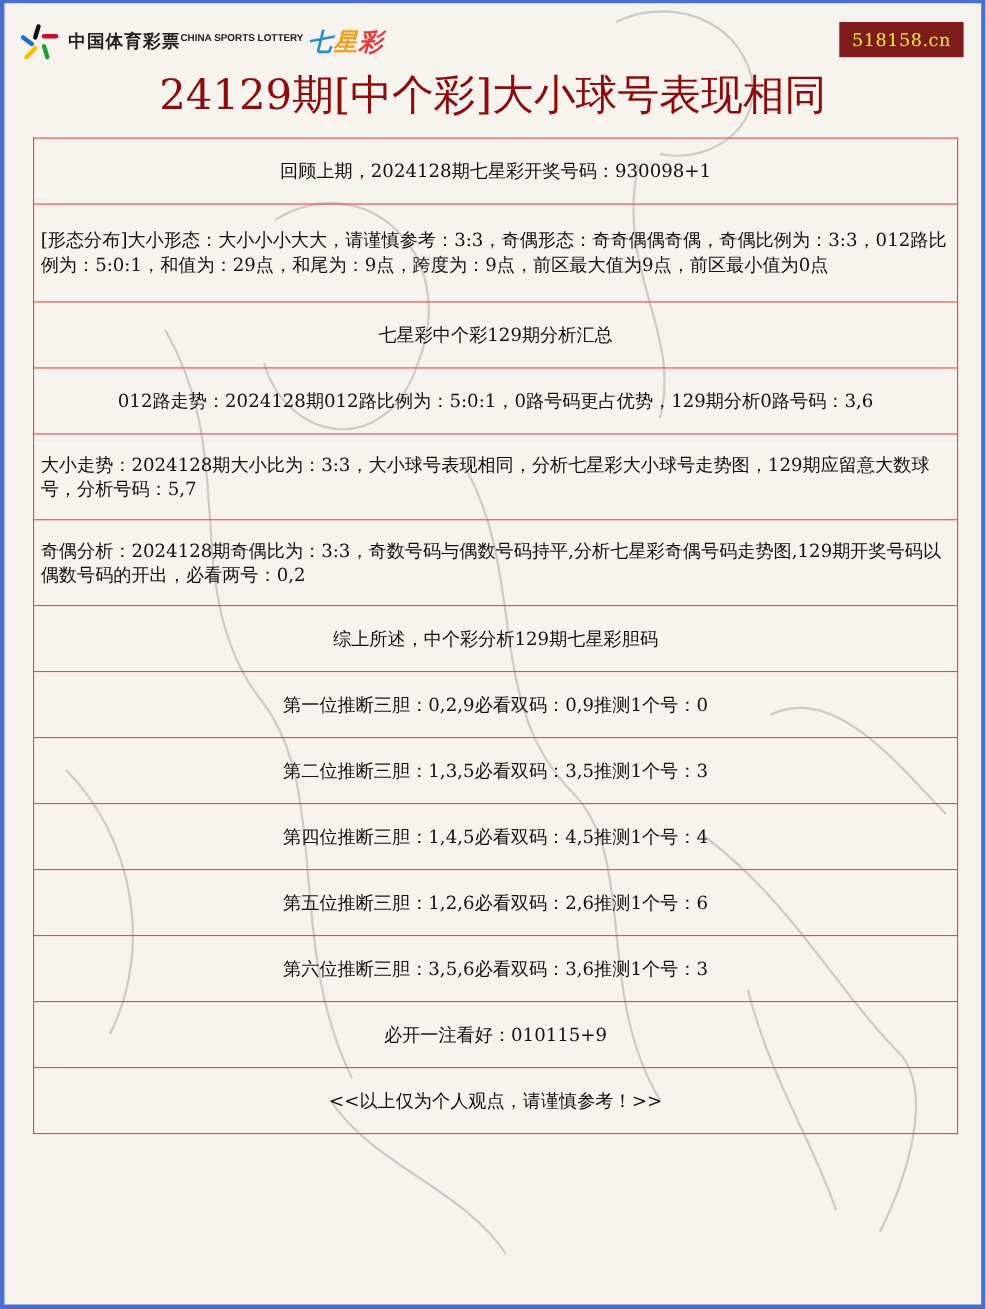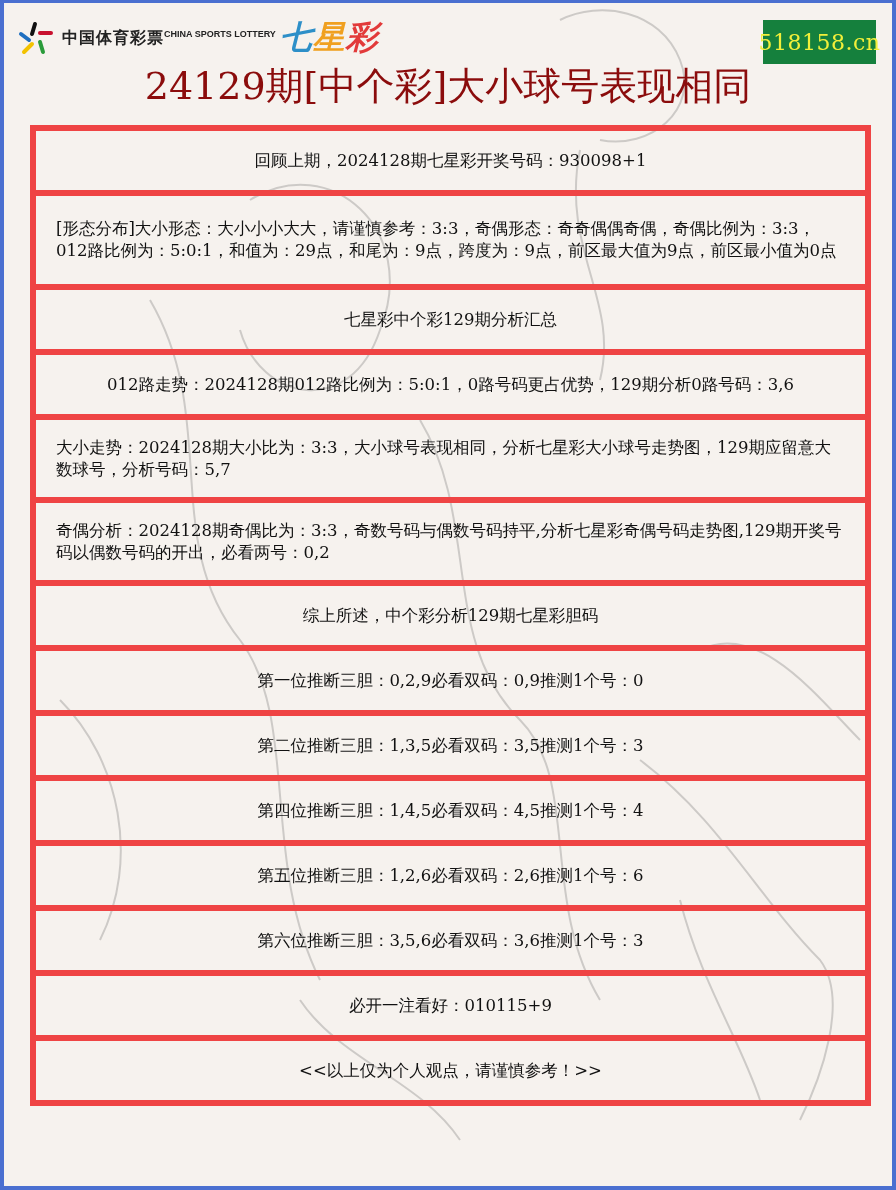--- a/index.html
+++ b/index.html
@@ -24,43 +24,43 @@
     pointer-events: none; opacity: 0.25;
   }
   .logo {
     position: absolute; left: 18px; top: 18px; height: 40px;
     display: flex; align-items: center;
   }
   .logo-mark { width: 36px; height: 36px; position: relative; }
   .logo-cn { display: flex; flex-direction: row; margin-left: 8px; }
   .logo-cn .zh { font-family: "DejaVu Sans", sans-serif; font-size: 16px; font-weight: bold; color: #222; letter-spacing: 1px; line-height: 18px; }
   .logo-cn .en { font-family: "Liberation Sans", sans-serif; font-size: 9px; font-weight: bold; color: #222; line-height: 11px; }
-  .logo-qxc { margin-left: 4px; font-family: "DejaVu Sans", sans-serif; font-size: 32px; font-weight: bold; font-style: italic; letter-spacing: 1px; }
+  .logo-qxc { margin-left: 4px; font-family: "DejaVu Sans", sans-serif; font-size: 22px; font-weight: bold; font-style: italic; letter-spacing: 1px; }
   .logo-qxc .c1 { color: #2d8fc8; }
   .logo-qxc .c2 { color: #f0a020; }
   .logo-qxc .c3 { color: #e23a3a; }
   .site-badge {
-    position: absolute; left: 763px; top: 20px; width: 113px; height: 44px;
-    background: #15803d; color: #f2ef3a;
-    font-family: "DejaVu Serif", serif; font-size: 22px;
+    position: absolute; left: 763px; top: 20px; width: 113px; height: 32px;
+    background: #7f1d1d; color: #f2ef3a;
+    font-family: "DejaVu Serif", serif; font-size: 16px;
     display: flex; align-items: center; justify-content: center;
     letter-spacing: 0.5px;
   }
   .title {
     position: absolute; left: 0; top: 60px; width: 896px; text-align: center;
     font-family: "DejaVu Serif", serif; color: #8b0c0c; font-size: 38px;
     line-height: 52px;
   }
   table.main {
     position: absolute; left: 30px; top: 125px; width: 841px;
     border-collapse: collapse;
     font-size: 16.5px;
   }
   table.main td {
-    border: 6px solid #ef4444; padding: 0 20px; line-height: 22px;
+    border: 1px solid #ef4444; padding: 0 6px; line-height: 22px;
     background: transparent;
   }
   td.center { text-align: center; }
   td.left { text-align: left; padding: 0 4px; }
   tr.h60 td { height: 59px; }
   tr.h88 td { height: 88px; }
   tr.h78 td { height: 77px; }
 </style>
 </head>
 <body>

